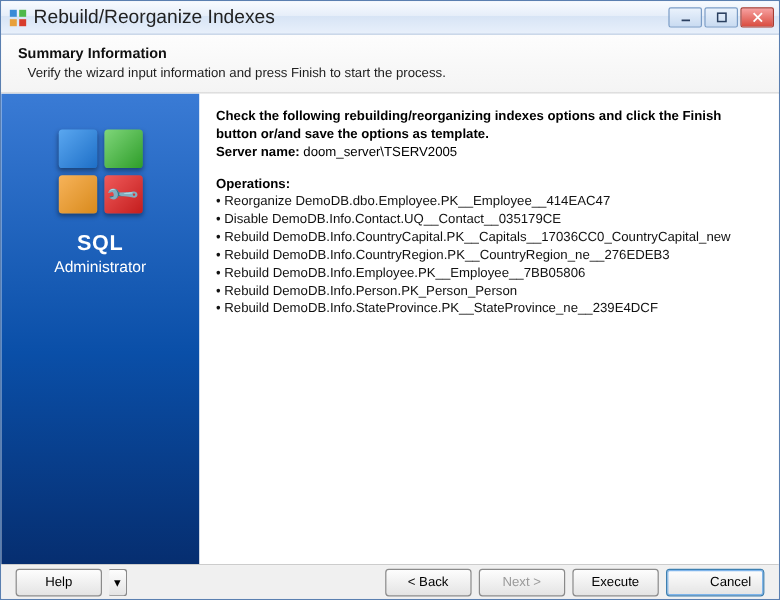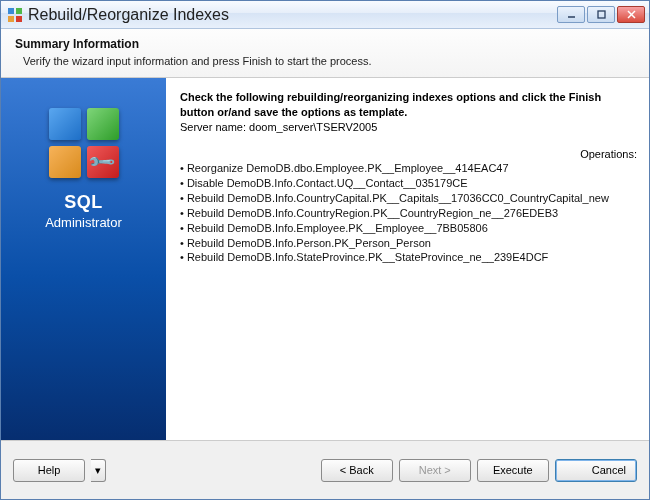--- a/index.html
+++ b/index.html
@@ -65,27 +65,27 @@
   .sq.red  { background: linear-gradient(135deg,#f05a5a,#c31d1d); bottom:0; right:0; display:flex; align-items:center; justify-content:center; }
   .wrench { color:#fff; font-size:18px; transform: rotate(-45deg); }
   .sidebar .prod { font-size: 18px; font-weight: bold; letter-spacing: 0.5px; }
   .sidebar .prod2 { font-size: 13px; font-weight: normal; margin-top: 2px; }
   .content {
     flex: 1; padding: 12px 12px 12px 14px; overflow: auto;
     color: #000; line-height: 1.35;
   }
   .content .instr { font-weight: bold; margin-bottom: 0; font-size: 11px; }
   .content .srvline { font-size: 11px; margin-bottom: 12px; }
-  .content .srvline .lbl { font-weight: normal; }
-  .content .opshead { font-weight: normal; font-size: 11px; text-align: right; }
+  .content .srvline .lbl { font-weight: bold; }
+  .content .opshead { font-weight: bold; font-size: 11px; }
   .content ul { list-style: none; padding: 0; margin: 0; }
   .content ul li::before { content: "• "; }
   .content ul li { font-size: 11px; color: #111; }
   .footer {
-    height: 58px;
+    height: 28px;
     display: flex; align-items: center;
     padding: 0 12px;
     gap: 6px;
     background: #f0f0f0;
   }
   .footer .spacer { flex: 1; }
   .btn {
     height: 23px; min-width: 72px;
     border: 1px solid #8a8a8a;
     background: linear-gradient(to bottom, #fdfdfd, #e4e4e4);

